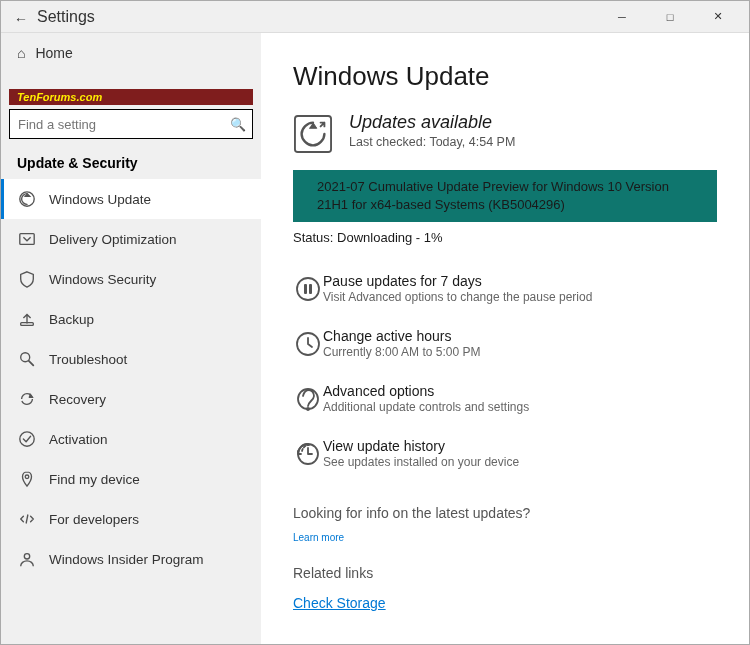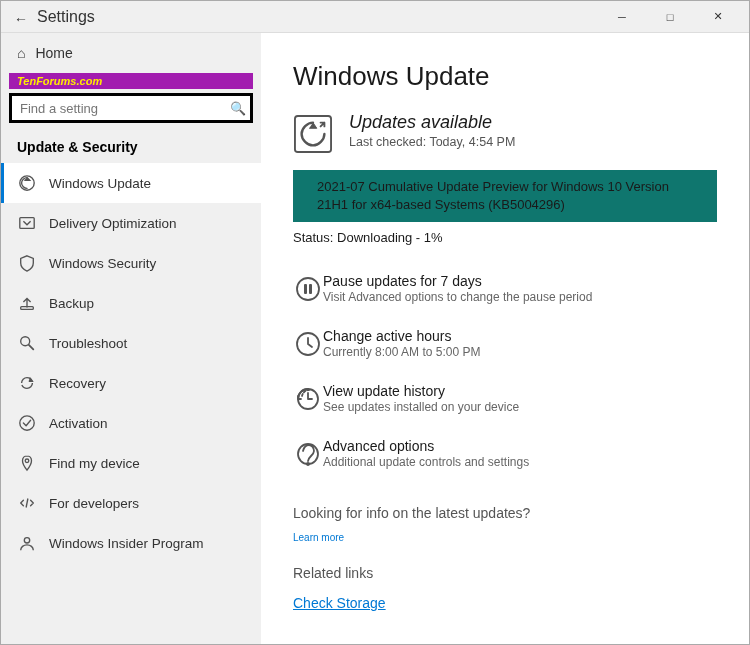--- a/index.html
+++ b/index.html
@@ -74,38 +74,38 @@
       display: flex;
       align-items: center;
       padding: 12px 16px;
       cursor: pointer;
       gap: 10px;
       font-size: 14px;
       color: #333;
     }
 
     .watermark {
-      background: #a21caf;
+      background: #7f1d1d;
       color: #ffec00;
       font-size: 11px;
       font-weight: bold;
       padding: 2px 8px;
-      margin: 0 8px 4px 8px;
+      margin: 16px 8px 4px 8px;
       font-style: italic;
     }
 
     .sidebar-search {
       margin: 4px 8px 12px 8px;
       position: relative;
     }
     .sidebar-search input {
       width: 100%;
       height: 30px;
       padding: 0 30px 0 8px;
-      border: 3px solid #000000;
+      border: 1px solid #000000;
       background: #fff;
       font-size: 13px;
       outline: none;
     }
     .sidebar-search .search-icon {
       position: absolute;
       right: 6px;
       top: 50%;
       transform: translateY(-50%);
       color: #666;
@@ -468,44 +468,44 @@
             </svg>
           </div>
           <div>
             <div class="option-text-title">Change active hours</div>
             <div class="option-text-sub">Currently 8:00 AM to 5:00 PM</div>
           </div>
         </div>
         <div class="option-item">
           <div class="option-icon">
             <svg viewBox="0 0 26 26" width="26" height="26" fill="none" stroke="#555" stroke-width="1.8">
+              <circle cx="13" cy="13" r="10"></circle>
+              <path d="M8 10 C9 6 11 4 14 4 C17 4 19 7 19 10 C19 14 13 16 13 20" stroke-linecap="round"></path>
+              <circle cx="13" cy="23" r="1" fill="#555"></circle>
+            </svg>
+          </div>
+          <div>
+            <div class="option-text-title">Advanced options</div>
+            <div class="option-text-sub">Additional update controls and settings</div>
+          </div>
+        </div>
+        <div class="option-item">
+          <div class="option-icon">
+            <svg viewBox="0 0 26 26" width="26" height="26" fill="none" stroke="#555" stroke-width="1.8">
               <path d="M13 3 C7.5 3 3 7.5 3 13 C3 13 3 13 3 13 L3 10 M3 13 L6 13" stroke-linecap="round"></path>
               <circle cx="13" cy="13" r="10"></circle>
               <path d="M7 10 C8 6 11 4 14 4" stroke-linecap="round" stroke-dasharray="2 2"></path>
               <path d="M13 7 L13 13 L17 13" stroke-linecap="round" stroke-linejoin="round"></path>
             </svg>
           </div>
           <div>
             <div class="option-text-title">View update history</div>
             <div class="option-text-sub">See updates installed on your device</div>
           </div>
         </div>
-        <div class="option-item">
-          <div class="option-icon">
-            <svg viewBox="0 0 26 26" width="26" height="26" fill="none" stroke="#555" stroke-width="1.8">
-              <circle cx="13" cy="13" r="10"></circle>
-              <path d="M8 10 C9 6 11 4 14 4 C17 4 19 7 19 10 C19 14 13 16 13 20" stroke-linecap="round"></path>
-              <circle cx="13" cy="23" r="1" fill="#555"></circle>
-            </svg>
-          </div>
-          <div>
-            <div class="option-text-title">Advanced options</div>
-            <div class="option-text-sub">Additional update controls and settings</div>
-          </div>
-        </div>
       </div>
 
     <div class="info-section">
       <div class="info-title">Looking for info on the latest updates?</div>
       <a class="info-link" href="#">Learn more</a>
     </div>
 
     <div class="related-section">
       <div class="related-title">Related links</div>
       <div id="related-links">

